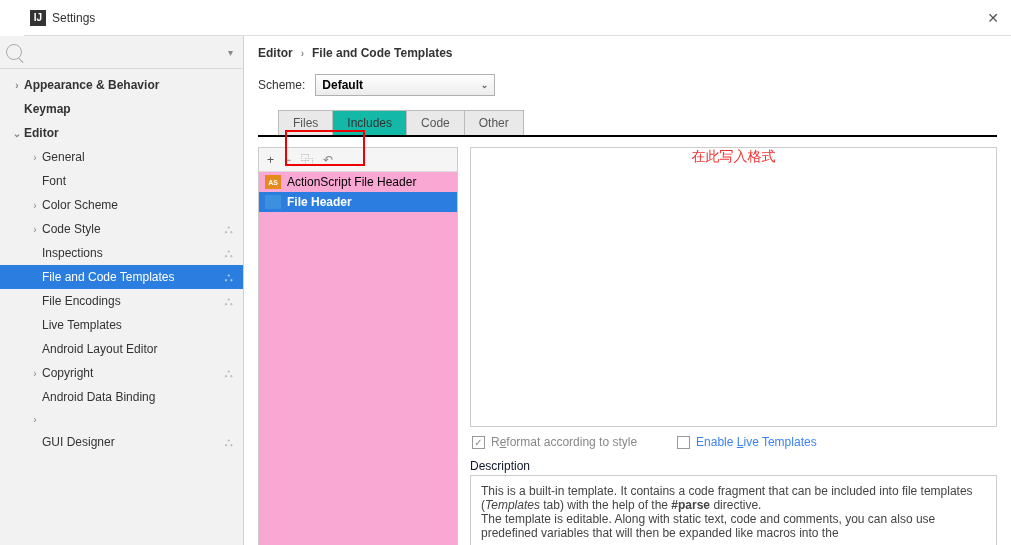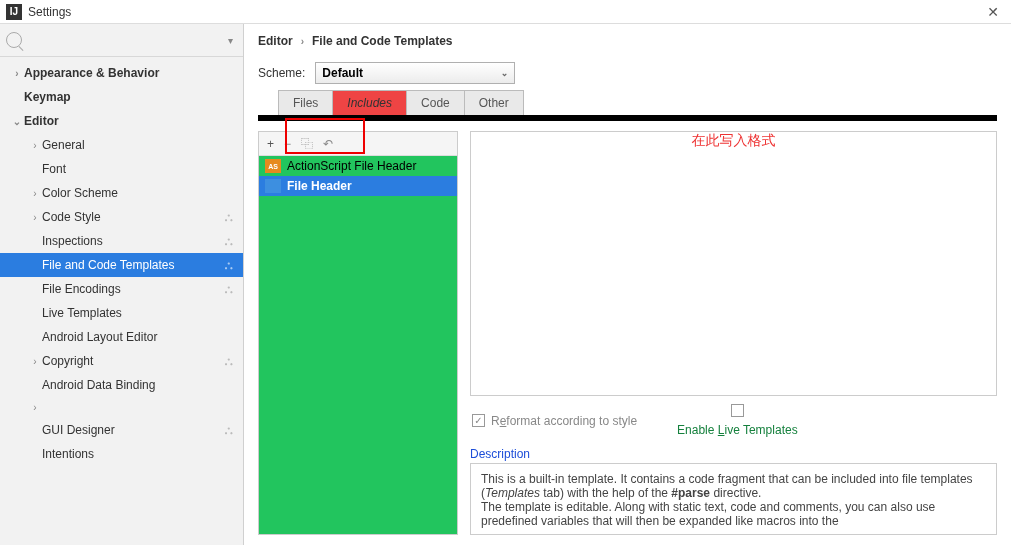--- a/index.html
+++ b/index.html
@@ -1,17 +1,17 @@
 <!DOCTYPE html>
 <html><head>
   <meta charset="utf-8">
   <style>
     *{box-sizing:border-box;margin:0;padding:0;font-family:"Segoe UI",Arial,sans-serif;font-size:12px;}
     body{width:1011px;height:545px;background:#fff;overflow:hidden;position:relative;}
-    .titlebar{height:24px;display:flex;align-items:center;padding:0 6px;border-bottom:1px solid #ddd;}
+    .titlebar{height:36px;display:flex;align-items:center;padding:0 6px;border-bottom:1px solid #ddd;margin-left:24px;}
     .titlebar .app-icon{width:16px;height:16px;background:#333;color:#fff;display:flex;align-items:center;justify-content:center;font-size:10px;font-weight:bold;}
     .titlebar .title{margin-left:6px;color:#333;}
     .titlebar .close{margin-left:auto;font-size:14px;color:#555;cursor:pointer;padding:2px 6px;}
     .main{display:flex;height:521px;}
     .sidebar{width:244px;background:#f2f2f2;border-right:1px solid #d0d0d0;display:flex;flex-direction:column;}
     .search-row{display:flex;align-items:center;padding:6px 6px;border-bottom:1px solid #d8d8d8;}
     .search-row .mag{width:16px;height:16px;border:1px solid #aaa;border-radius:50%;position:relative;}
     .search-row .mag::after{content:"";position:absolute;width:6px;height:1px;background:#aaa;transform:rotate(45deg);bottom:-2px;right:-3px;}
     .search-row input{flex:1;margin-left:4px;border:none;background:transparent;outline:none;padding:3px;color:#555;}
     .search-row .dd{color:#888;font-size:10px;padding:0 4px;cursor:pointer;}
@@ -23,47 +23,47 @@
     .tree-item .cog{color:#bbb;font-size:12px;padding-right:10px;}
     .tree-item.l1{padding-left:10px;}
     .tree-item.l2{padding-left:28px;}
     .tree-item.selected{background:#2b7de0;color:#fff;}
     .tree-item.selected .cog{color:rgba(255,255,255,0.6);}
     .content{flex:1;padding:10px 14px;display:flex;flex-direction:column;background:#fff;position:relative;}
     .bc{font-weight:bold;display:flex;align-items:center;gap:8px;color:#333;padding-bottom:10px;}
     .bc .sep{color:#888;font-size:10px;}
     .scheme-row{display:flex;align-items:center;gap:10px;margin-top:4px;}
     .scheme-row label{color:#333;}
-    .scheme-select{display:flex;align-items:center;justify-content:space-between;width:200px;border:1px solid #b0b0b0;background:linear-gradient(#fff,#ececec);padding:3px 6px;cursor:pointer;font-weight:bold;}
+    .scheme-select{display:flex;align-items:center;justify-content:space-between;width:180px;border:1px solid #b0b0b0;background:linear-gradient(#fff,#ececec);padding:3px 6px;cursor:pointer;font-weight:bold;}
     .scheme-select .chev{font-size:9px;color:#666;}
-    .tabs{display:flex;margin-top:6px;border-bottom:6px solid #000000;padding-left:20px;}
+    .tabs{display:flex;margin-top:14px;border-bottom:2px solid #000000;padding-left:20px;}
     .tab{padding:5px 14px;border:1px solid #bbb;border-bottom:none;background:#e9e9e9;color:#555;margin-right:-1px;cursor:pointer;}
-    .tab.active{background:#ef4444;color:#333;position:relative;z-index:1;font-style:italic;}
+    .tab.active{background:#14b8a6;color:#333;position:relative;z-index:1;}
     .highlight-box{position:absolute;border:2px solid #e00;z-index:5;pointer-events:none;}
     .panels{display:flex;gap:12px;margin-top:10px;flex:1;min-height:0;}
     .leftpanel{width:200px;border:1px solid #ccc;display:flex;flex-direction:column;}
     .lp-toolbar{display:flex;align-items:center;gap:10px;padding:4px 8px;background:#f5f5f5;border-bottom:1px solid #ddd;color:#888;}
     .lp-toolbar span{cursor:pointer;}
-    .file-list{flex:1;background:#22c55e;}
+    .file-list{flex:1;background:#f9a8d4;}
     .file-item{display:flex;align-items:center;gap:6px;padding:3px 6px;cursor:pointer;}
     .file-item .ficon{width:16px;height:14px;display:flex;align-items:center;justify-content:center;font-size:7px;font-weight:bold;color:#fff;}
     .ficon.orange{background:#e68a1e;}
     .ficon.blue{background:#3d8fe0;}
     .file-item.sel{background:#2b7de0;color:#fff;font-weight:bold;align-items:center;}
     .rightpanel{flex:1;display:flex;flex-direction:column;}
     .editor-box{flex:1;border:1px solid #ccc;display:flex;align-items:flex-start;justify-content:center;}
     .editor-placeholder{color:#e33;font-size:14px;user-select:none;}
     .opts-row{display:flex;align-items:center;gap:40px;padding:8px 2px;}
     .opts-row label{display:flex;align-items:center;gap:6px;color:#888;}
     .opts-row .u{text-decoration:underline;}
     .cb{width:13px;height:13px;border:1px solid #999;display:inline-flex;align-items:center;justify-content:center;font-size:10px;color:#888;cursor:pointer;}
     .cb.checked{background:#fff;}
     .cb.checked::after{content:"✓";}
-    .opts-row .enabled{color:#15803d;flex-direction:column;}
-    .desc-label{color:#1d4ed8;padding:2px 0;}
+    .opts-row .enabled{color:#3b82f6;}
+    .desc-label{color:#0f172a;padding:2px 0;}
     .desc-box{border:1px solid #ccc;padding:8px 10px;color:#444;overflow:hidden;height:72px;}
     .desc-box b{font-weight:bold;}
     .desc-box i{font-style:italic;}
     .watermark{position:absolute;right:6px;bottom:10px;color:rgba(120,120,120,0.35);font-size:12px;pointer-events:none;}
   </style>
 </head>
 <body>
 
 <div class="titlebar">
   <div class="app-icon">IJ</div>
@@ -140,24 +140,20 @@
           <span class="arrow"></span>
           <span class="label">Android Data Binding</span>
         </div>
         <div class="tree-item l2">
           <span class="arrow">›</span>
         </div>
         <div class="tree-item l2">
           <span class="arrow"></span>
           <span class="label">GUI Designer</span>
           <span class="cog">⛬</span>
-        </div>
-        <div class="tree-item l2">
-          <span class="arrow"></span>
-          <span class="label">Intentions</span>
         </div>
       </div>
   </div>
 
   <div class="content">
     <div class="bc">
       <span>Editor</span>
       <span class="sep">›</span>
       <span>File and Code Templates</span>
     </div>

